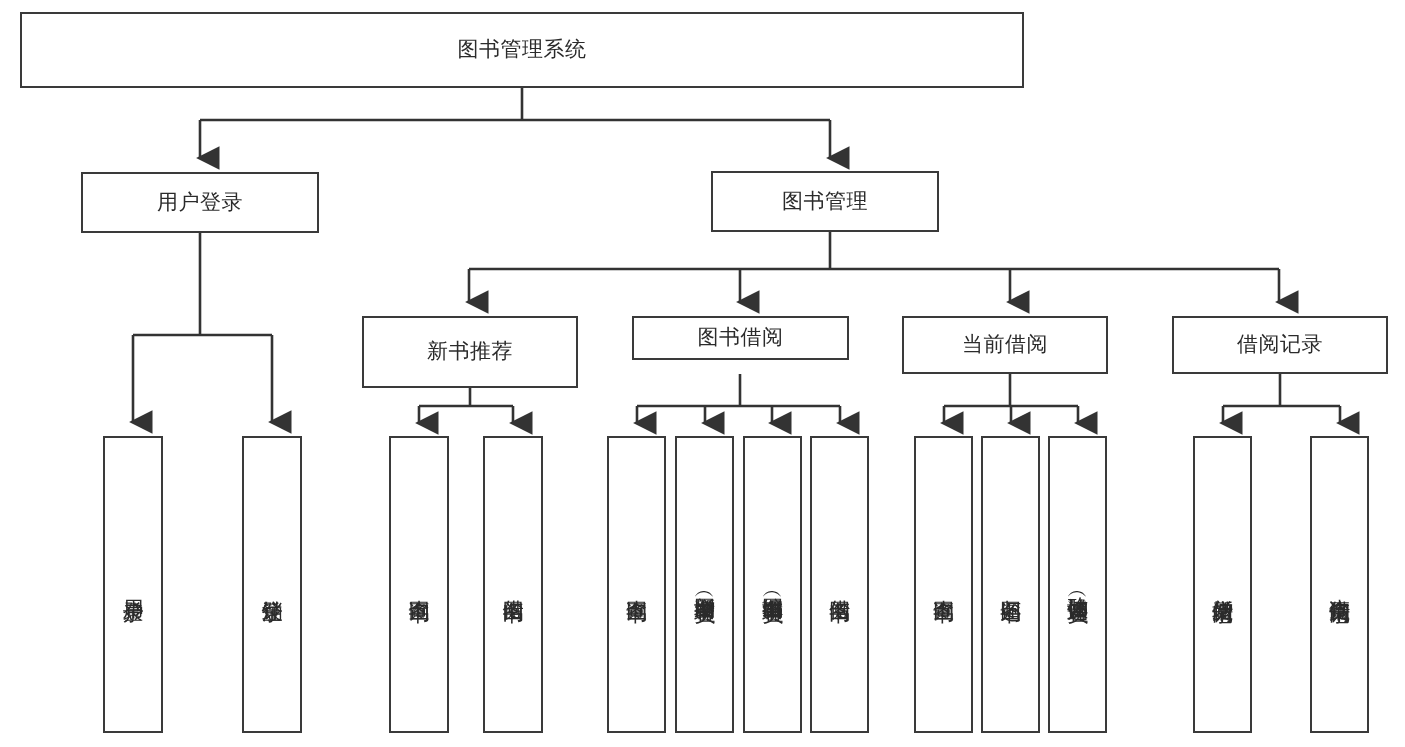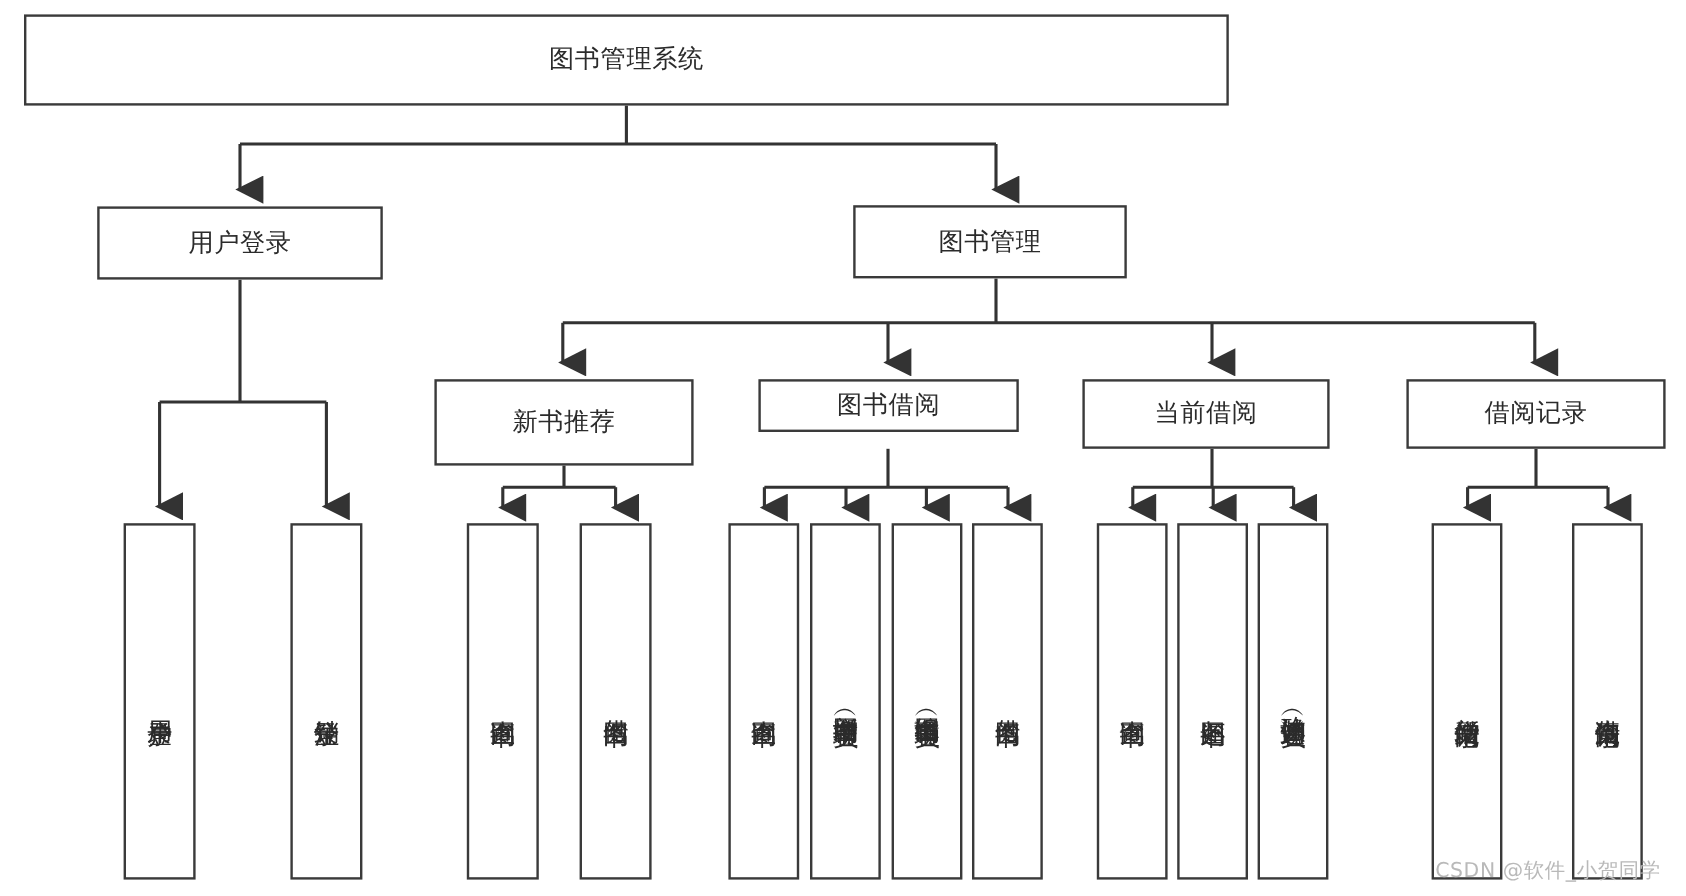--- a/index.html
+++ b/index.html
@@ -177,14 +177,13 @@
   <div class="node node-v" id="lf-10" style="left: 1048px; top: 436px; width: 59px; height: 297px;">
     <span>确认归还（管理员）</span>
   </div>
   <div class="node node-v" id="lf-11" style="left: 1193px; top: 436px; width: 59px; height: 297px;">
     <span>新增借阅记录</span>
   </div>
   <div class="node node-v" id="lf-12" style="left: 1310px; top: 436px; width: 59px; height: 297px;">
     <span>查询借阅记录</span>
   </div>
 
-  <div class="watermark" id="watermark" style="left: 1196px; top: 714px;">CSDN @软件_小贺同学</div>
 </div>
 
 </body></html>

